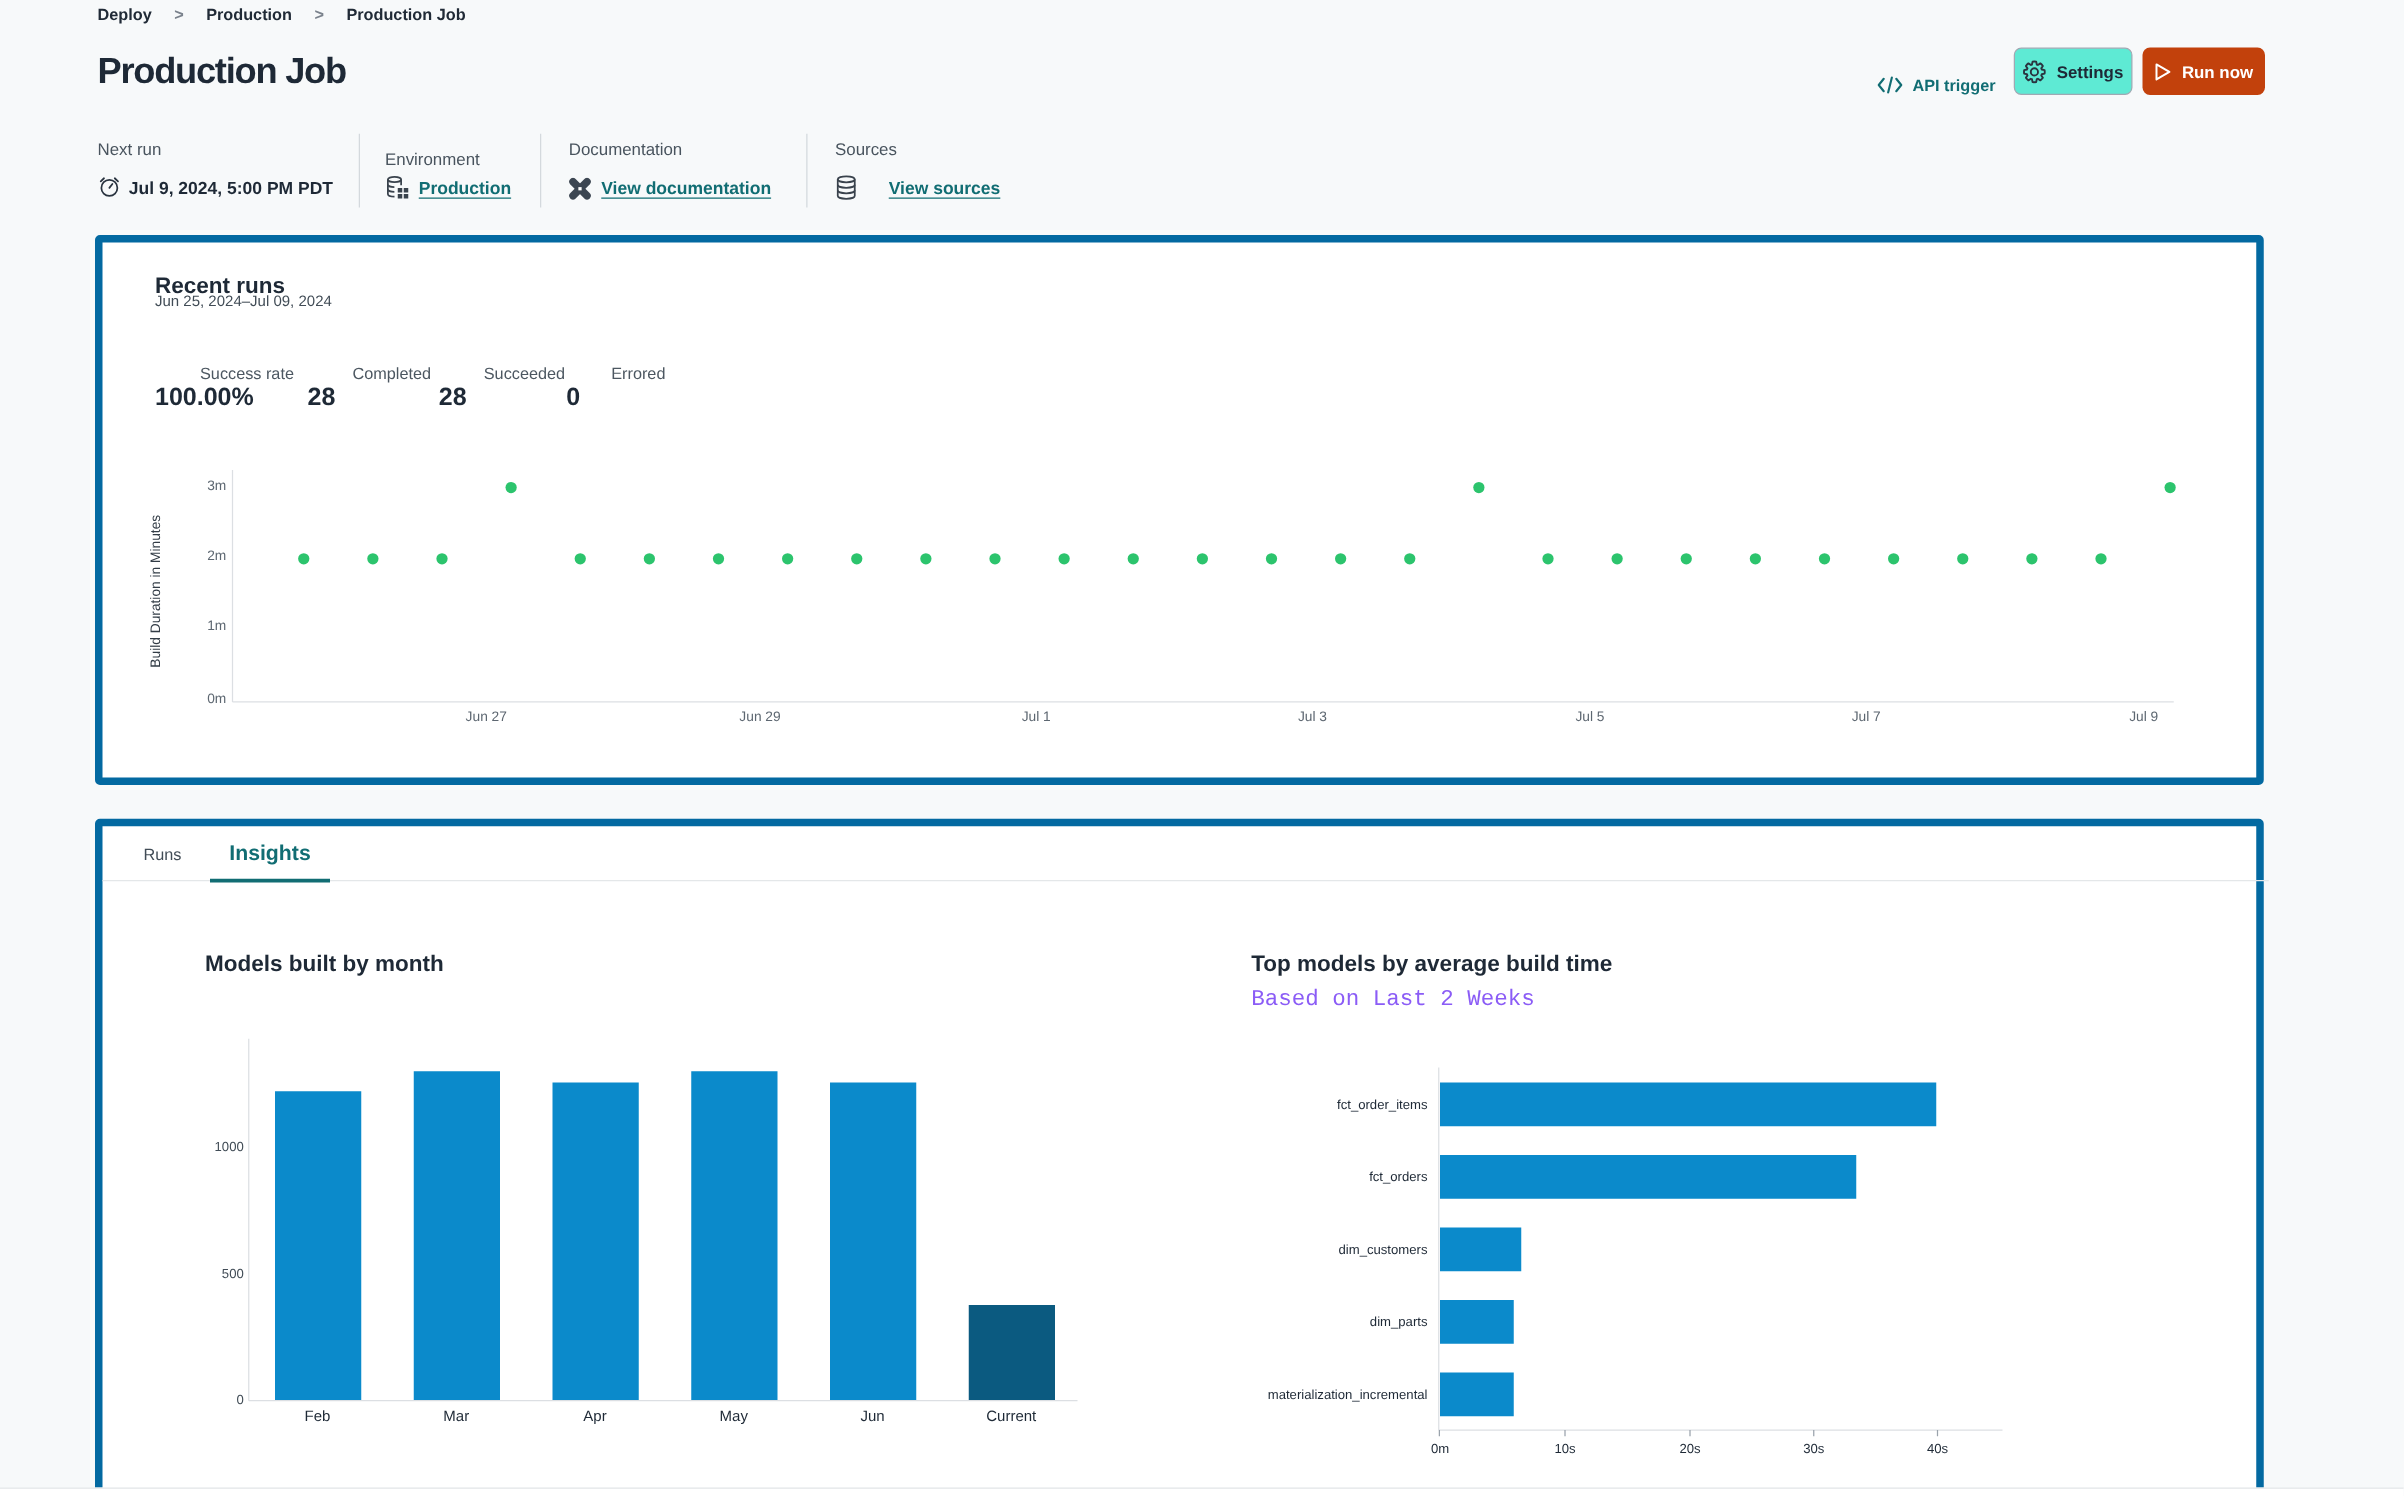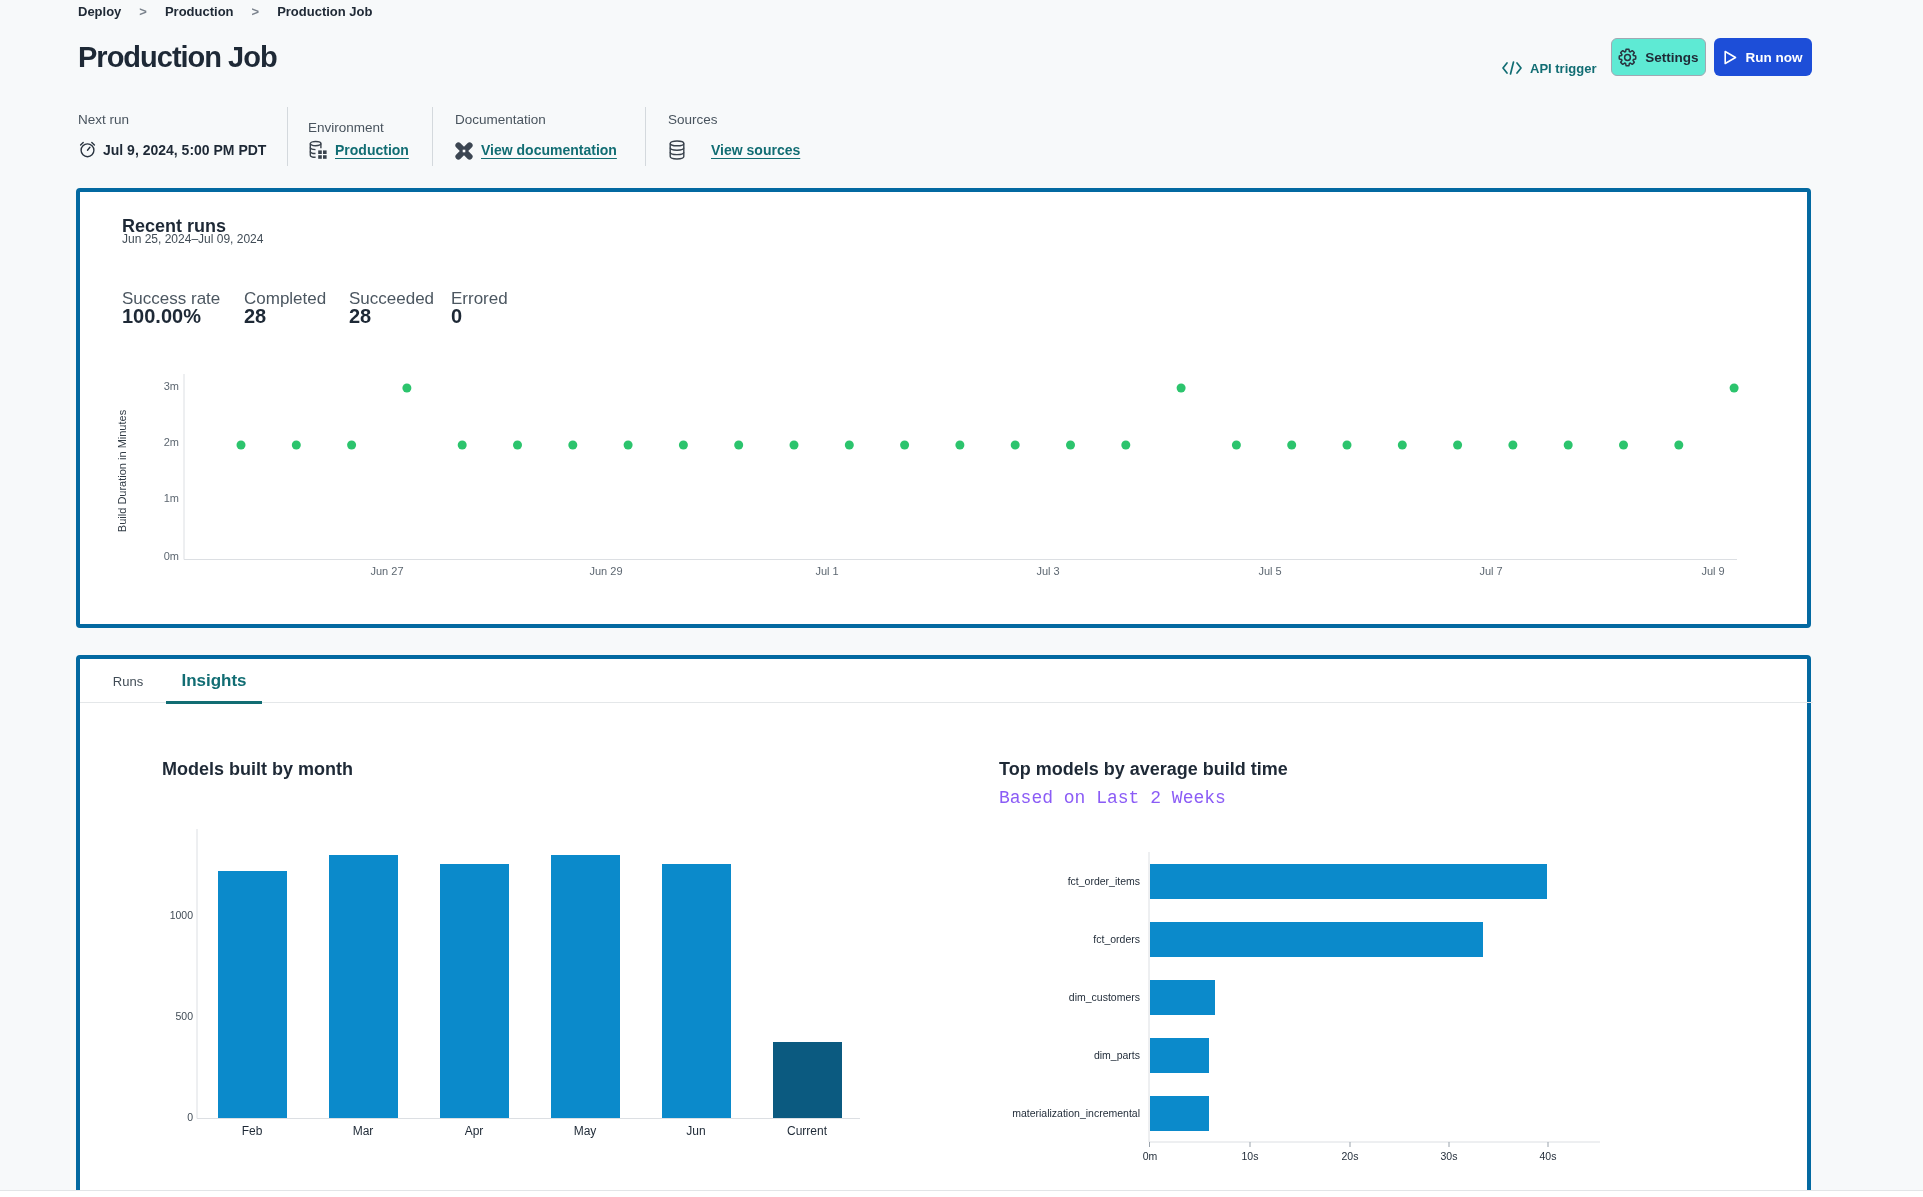--- a/index.html
+++ b/index.html
@@ -2,24 +2,24 @@
 <html><head>
 <meta charset="utf-8">
 <style>
   * { margin:0; padding:0; box-sizing:border-box; }
   html,body { width:1923px; height:1197px; background:#f7f9fa; font-family:"Liberation Sans", sans-serif; overflow:hidden; }
   .abs { position:absolute; }
   #page { position:relative; width:1923px; height:1197px; }
   .crumb { font-size:13px; font-weight:bold; color:#202a36; }
   .crumb-sep { color:#7a828c; font-weight:bold; font-size:13px; }
   a.link { color:#116d73; text-decoration:underline; text-underline-offset:3px; font-weight:600; font-size:14px; }
-  .card { position:absolute; background:#fff; border:4px solid #0369a1; border-radius:4px; }
+  .card { position:absolute; background:#fff; border:6px solid #0369a1; border-radius:4px; }
   .metalabel { font-size:13.5px; color:#49545e; }
   .vdiv { position:absolute; width:1px; background:#d4d9dd; }
-  .statlabel { font-size:17px; color:#4c5761; }
+  .statlabel { font-size:13px; color:#4c5761;margin-left:36px; }
   .statval { font-size:20px; font-weight:bold; color:#1e2936; }
 </style>
 </head>
 <body>
 <div id="page">
 
   <div class="abs" style="left:78px; top:4px; display:flex; align-items:center; gap:18px;">
     <span class="crumb">Deploy</span>
       <span class="crumb-sep">&gt;</span>
     <span class="crumb">Production</span>
@@ -41,21 +41,21 @@
   </div>
   <div class="abs" style="left:1611px; top:38px; width:95px; height:38px; background:#5eead4; border:1px solid #a0a9b3; border-radius:6px; display:flex; align-items:center; justify-content:center; gap:8px;">
     <svg width="19" height="19" viewBox="0 0 19 19">
         <g stroke="#2a3440" fill="none" stroke-width="1.5">
           <circle cx="9.5" cy="9.5" r="2.9"></circle>
           <path stroke-linejoin="round" d="M 8.06 1.33 A 8.3 8.3 0 0 1 10.94 1.33 L 11.42 3.60 A 6.2 6.2 0 0 1 12.31 3.98 L 14.26 2.70 A 8.3 8.3 0 0 1 16.30 4.74 L 15.02 6.69 A 6.2 6.2 0 0 1 15.40 7.58 L 17.67 8.06 A 8.3 8.3 0 0 1 17.67 10.94 L 15.40 11.42 A 6.2 6.2 0 0 1 15.02 12.31 L 16.30 14.26 A 8.3 8.3 0 0 1 14.26 16.30 L 12.31 15.02 A 6.2 6.2 0 0 1 11.42 15.40 L 10.94 17.67 A 8.3 8.3 0 0 1 8.06 17.67 L 7.58 15.40 A 6.2 6.2 0 0 1 6.69 15.02 L 4.74 16.30 A 8.3 8.3 0 0 1 2.70 14.26 L 3.98 12.31 A 6.2 6.2 0 0 1 3.60 11.42 L 1.33 10.94 A 8.3 8.3 0 0 1 1.33 8.06 L 3.60 7.58 A 6.2 6.2 0 0 1 3.98 6.69 L 2.70 4.74 A 8.3 8.3 0 0 1 4.74 2.70 L 6.69 3.98 A 6.2 6.2 0 0 1 7.58 3.60 Z"></path>
         </g>
       </svg>
     <span style="font-size:13.5px; color:#1e2936; font-weight:600;">Settings</span>
   </div>
-  <div class="abs" style="left:1714px; top:38px; width:98px; height:38px; background:#1d4ed8; border-radius:6px; display:flex; align-items:center; justify-content:center; gap:9px;">
+  <div class="abs" style="left:1714px; top:38px; width:98px; height:38px; background:#c2410c; border-radius:6px; display:flex; align-items:center; justify-content:center; gap:9px;">
     <svg width="13" height="15" viewBox="0 0 13 15">
         <path d="M1.2 1.5 L11.5 7.5 L1.2 13.5 Z" fill="none" stroke="#fff" stroke-width="1.6" stroke-linejoin="round"></path>
       </svg>
     <span style="font-size:13.5px; color:#fff; font-weight:600;">Run now</span>
   </div>
 
   <div class="abs metalabel" style="left:78px; top:112px;">Next run</div>
   <div class="abs" style="left:78px; top:140px; display:flex; align-items:center; gap:6px;">
     <svg width="19" height="19" viewBox="0 0 19 19">
         <g fill="none" stroke="#2a3440" stroke-width="1.4">

